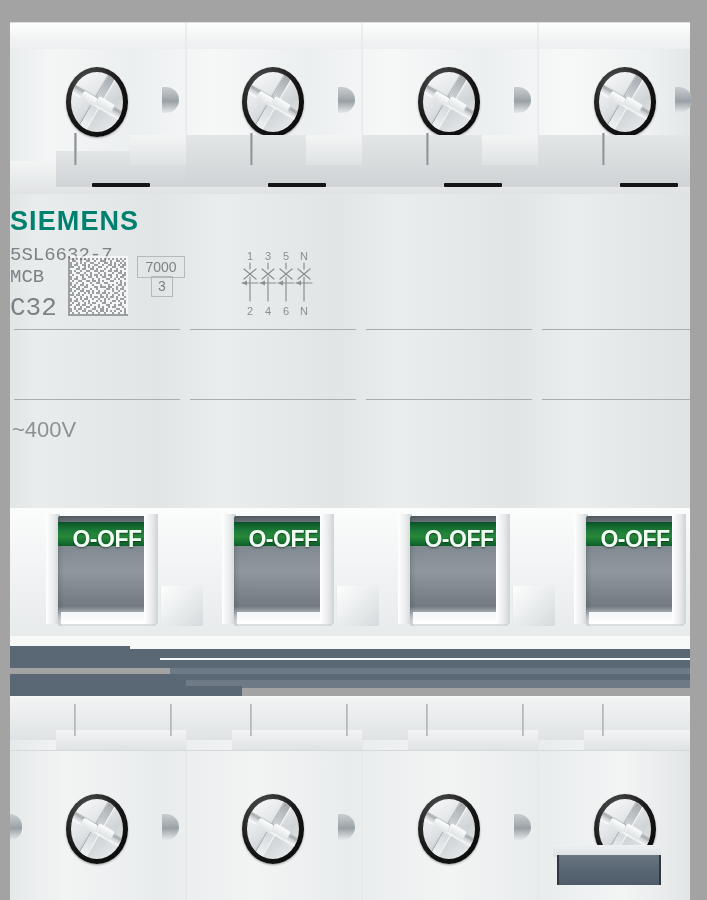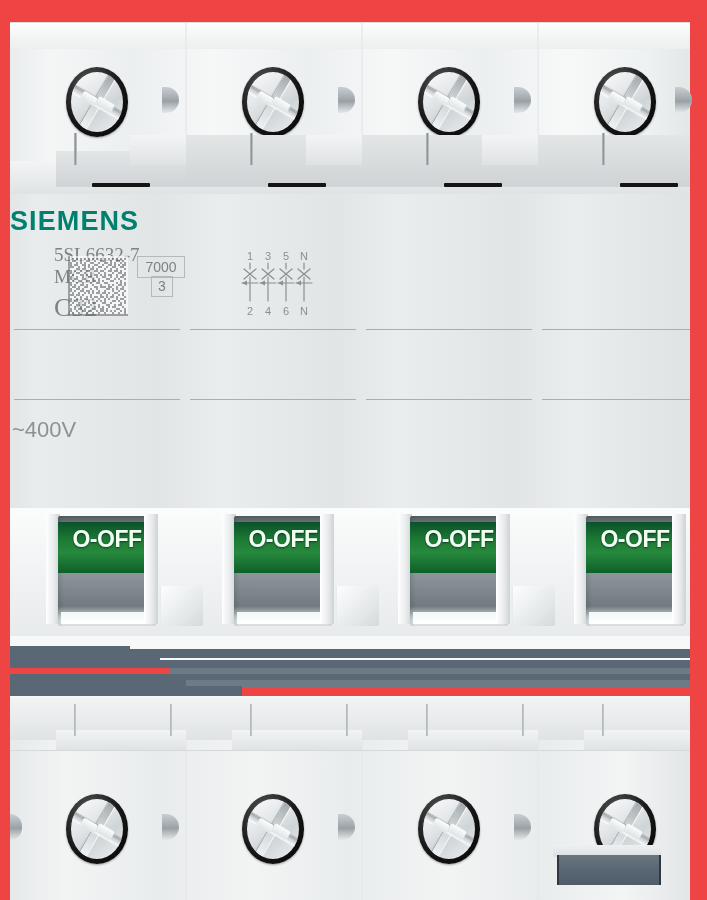--- a/index.html
+++ b/index.html
@@ -1,18 +1,18 @@
 <!DOCTYPE html>
 <html><head>
 <meta charset="utf-8">
 <title>Siemens MCB 5SL6632-7</title>
 <style>
   html,body{margin:0;padding:0;background:#ffffff;}
   body{font-family:"Liberation Sans",sans-serif;}
-  .stage{position:relative;width:707px;height:900px;background:#ef4444;overflow:hidden;}
+  .stage{position:relative;width:707px;height:900px;background:#a3a3a3;overflow:hidden;}
 
   
   .device{position:absolute;left:10px;top:22px;width:680px;height:878px;}
 
   
   .top-block{position:absolute;left:0;top:0;width:680px;height:172px;
     background:linear-gradient(90deg,#e9eced 0%,#f4f6f6 6%,#eceff0 18%,#f6f8f8 30%,#eceff0 44%,#f6f8f8 56%,#eceff0 70%,#f7f9f9 82%,#eef1f1 94%,#e4e7e8 100%);
     border-top:1px solid #dcdfe0;}
   .top-block .sheen{position:absolute;left:0;top:0;width:100%;height:26px;
     background:linear-gradient(180deg,#fdfefe 0%,#f2f4f4 60%,#eceeef 100%);}
@@ -56,42 +56,42 @@
 
   
   .step{position:absolute;background:linear-gradient(180deg,#e3e6e7,#cfd3d5);}
   .step-hi{position:absolute;background:linear-gradient(180deg,#f3f5f5,#dfe2e3);}
   .blackslot{position:absolute;height:4px;background:#141414;border-radius:1px;}
   .divrib{position:absolute;width:3px;background:linear-gradient(90deg,#b9bec1,#8e9498,#cfd3d5);}
 
   
   .siemens{position:absolute;left:0px;top:12px;font-size:27px;font-weight:bold;
     letter-spacing:1.1px;color:#00806f;font-family:"Liberation Sans",sans-serif;}
-  .lbl{position:absolute;color:#7d8285;font-family:Liberation Serif, serif;padding-left:44px;}
+  .lbl{position:absolute;color:#7d8285;font-family:Liberation Mono, monospace;}
   .ordno{left:0px;top:50px;font-size:19px;}
   .mcb{left:0px;top:72px;font-size:19px;}
   .ctype{left:0px;top:99px;font-size:26px;}
   .dmx{position:absolute;left:58px;top:62px;width:60px;height:60px;opacity:.62;}
   .capbox{position:absolute;left:127px;top:62px;width:46px;height:20px;
     border:1px solid #b4b9bc;color:#7d8285;font-size:14px;text-align:center;line-height:20px;}
   .capbox2{position:absolute;left:141px;top:82px;width:20px;height:19px;
     border:1px solid #b4b9bc;color:#7d8285;font-size:14px;text-align:center;line-height:19px;}
 
   .rule{position:absolute;height:1px;background:#a9aeb1;}
   .volt{position:absolute;left:2px;top:223px;font-size:22px;color:#8d9295;}
 
   
   .diagram{position:absolute;left:228px;top:55px;width:90px;height:72px;}
 
   
   .tgl{position:absolute;top:8px;width:98px;height:110px;}
   .tgl .body{position:absolute;inset:0;border-radius:2px;
     background:linear-gradient(180deg,#5d666b 0%,#788288 14%,#8e989d 50%,#707a80 82%,#cdd3d6 92%,#f7f9f9 100%);
     box-shadow:inset 0 0 6px rgba(0,0,0,.25);}
-  .tgl .green{position:absolute;left:0;top:6px;width:100%;height:51px;
+  .tgl .green{position:absolute;left:0;top:6px;width:100%;height:24px;
     background:linear-gradient(180deg,#0a5228 0%,#1d7a36 35%,#27893c 60%,#0d5f2a 100%);}
   .tgl .green span{display:block;color:#f2fff4;font-size:23px;font-weight:bold;
     letter-spacing:-0.5px;text-align:center;line-height:34px;
     text-shadow:0 1px 2px rgba(0,0,0,.5);}
   .tgl .lip{position:absolute;left:3px;bottom:2px;width:92px;height:12px;
     background:linear-gradient(180deg,#f3f5f6,#ffffff);}
   .tgl-side{position:absolute;top:6px;width:14px;height:110px;
     background:linear-gradient(90deg,#ffffff,#e7eaeb 60%,#cdd2d5);}
 
   

